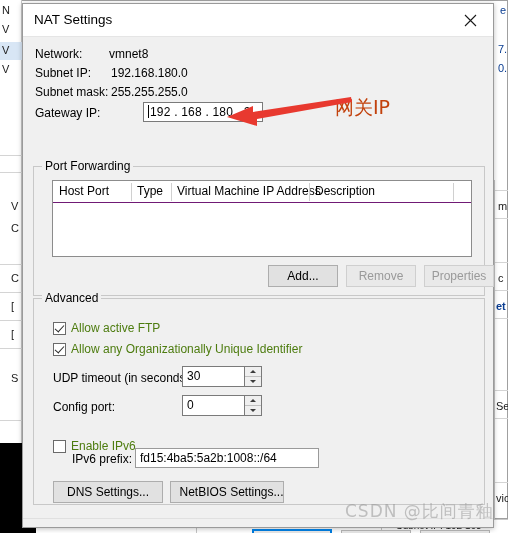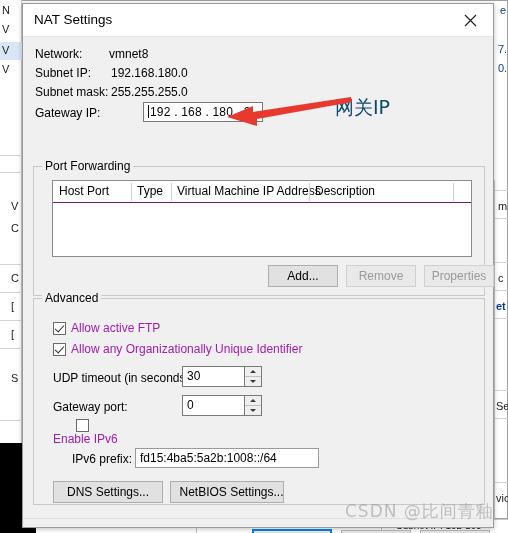--- a/index.html
+++ b/index.html
@@ -119,21 +119,21 @@
     display: inline-block;
     width: 1px; height: 13px;
     background: #000;
     vertical-align: -2px;
     margin-right: 1px;
   }
 
   
   #annot-text {
     position: absolute;
-    color: #0c4a6e;
+    color: #c2410c;
     font-size: 19px;
     font-family: "DejaVu Sans", sans-serif;
     white-space: nowrap;
   }
   #annot-arrow { position: absolute; }
 
   
   .group {
     position: absolute;
     border: 1px solid #c8c8c8;
@@ -192,21 +192,21 @@
     background: #e1e1e1;
   }
 
   
   .cb {
     position: absolute;
     display: flex;
     align-items: center;
     white-space: nowrap;
     font-size: 12px;
-    color: #a21caf;
+    color: #4d7c0f;
   }
   .cb .box {
     width: 13px; height: 13px;
     background: #fff;
     border: 1px solid #6a6a6a;
     margin-right: 5px;
     position: relative;
     flex: 0 0 auto;
   }
   .cb .box.checked::after {
@@ -420,30 +420,30 @@
 
       <div class="row-label" style="left:19px; top:72px;">UDP timeout (in seconds):</div>
       <div class="spin" style="left:148px; top:67px; width:80px;">
         <div class="val">30</div>
         <div class="arrows">
           <div class="up"></div>
           <div class="down"></div>
         </div>
       </div>
 
-      <div class="row-label" style="left:19px; top:101px;">Gateway port:</div>
+      <div class="row-label" style="left:19px; top:101px;">Config port:</div>
       <div class="spin" style="left:148px; top:96px; width:80px;">
         <div class="val">0</div>
         <div class="arrows">
           <div class="up"></div>
           <div class="down"></div>
         </div>
       </div>
 
-      <div class="cb" style="left:19px; top:120px;flex-direction:column;">
+      <div class="cb" style="left:19px; top:140px;">
         <span class="box"></span>
         <span>Enable IPv6</span>
       </div>
 
       <div class="row-label" style="left:38px; top:153px;">IPv6 prefix:</div>
       <div class="txtfield" style="left:101px; top:149px; width:184px;">fd15:4ba5:5a2b:1008::/64</div>
 
       <div class="btn" style="left:19px; top:182px; width:110px;">DNS Settings...</div>
       <div class="btn" style="left:136px; top:182px; width:114px;padding-left:9px;">NetBIOS Settings...</div>
     </div>

